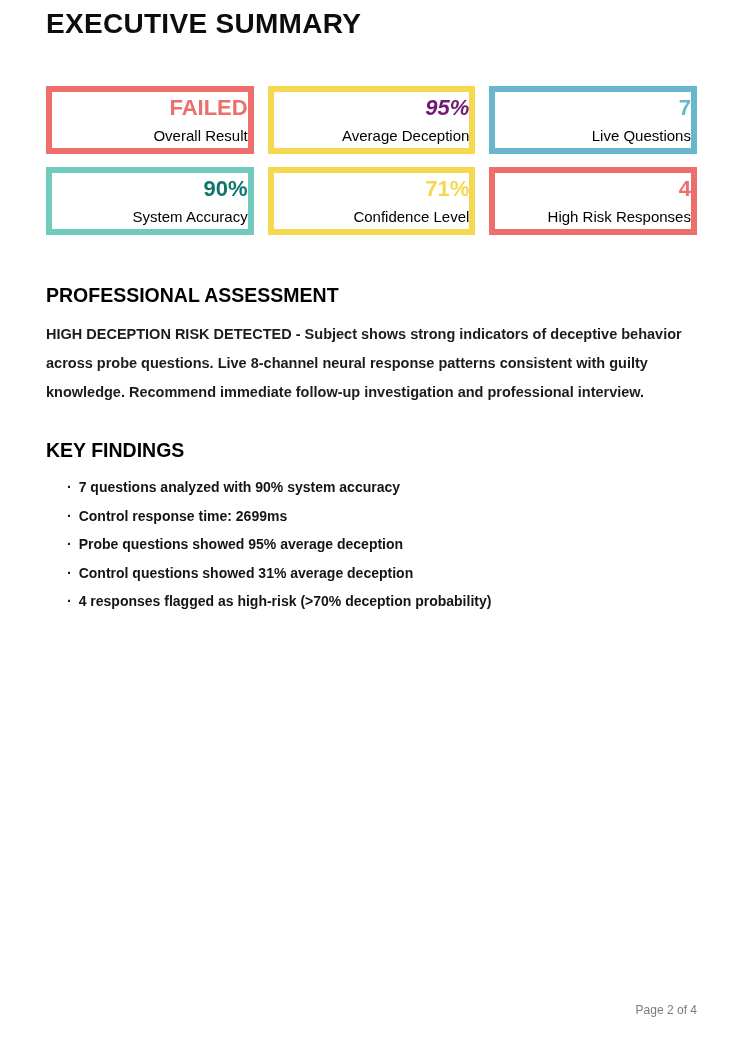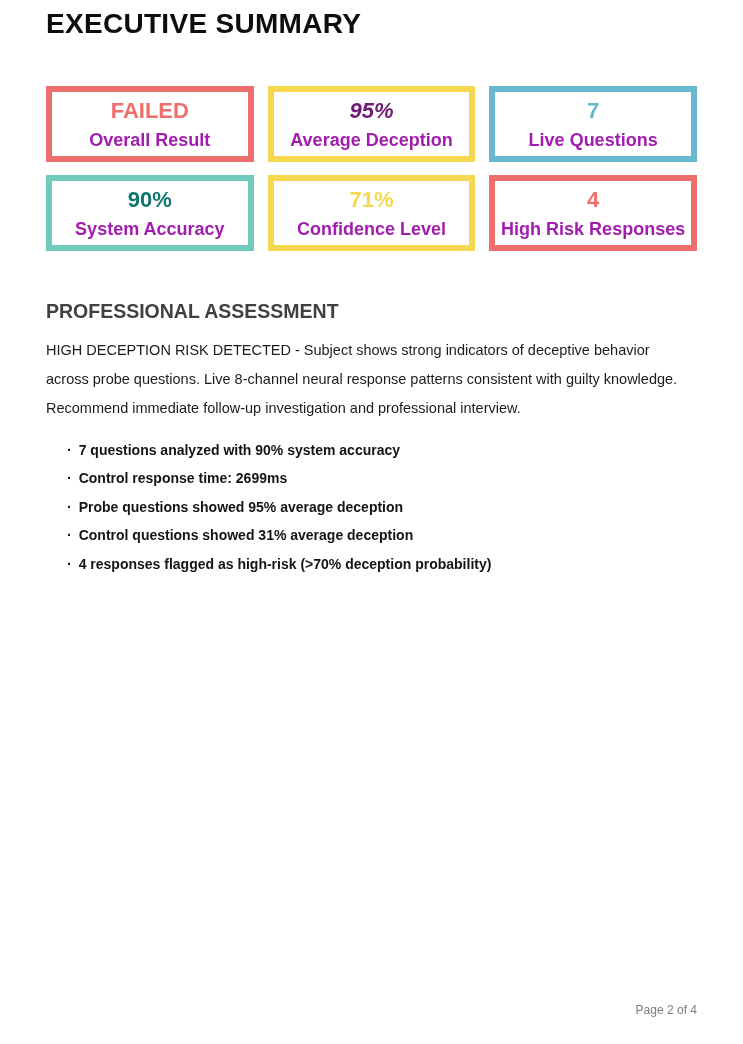--- a/index.html
+++ b/index.html
@@ -24,52 +24,52 @@
   }
 
   .cards {
     margin-top: 48px;
     display: flex;
     flex-wrap: wrap;
     gap: 13px 14px;
   }
   .card {
     width: calc((100% - 28px) / 3);
-    height: 76px;
+    height: 68px;
     background: #ffffff;
     border: 6px solid #cccccc;
     display: flex;
     flex-direction: column;
-    align-items: center;
+    align-items: flex-end;
     justify-content: center;
     gap: 9px;
   }
   .card-value {
     font-size: 22px;
     font-weight: bold;
     line-height: 1;
   }
   .card-label {
-    font-size: 18px;
-    font-weight: bold;
-    color: #a21caf;
+    font-size: 15px;
+    font-weight: normal;
+    color: #000000;
     line-height: 1;
   }
 
   .section-heading {
     font-size: 19.5px;
     font-weight: bold;
-    color: #404040;
+    color: #000000;
     line-height: 1;
   }
   .assessment-heading { margin-top: 51px; }
   .assessment-body {
     margin-top: 14px;
     font-size: 14.5px;
-    font-weight: normal;
+    font-weight: bold;
     line-height: 29px;
     color: #1c1c1c;
     max-width: 650px;
   }
 
   .findings-heading { margin-top: 34px; }
   .findings-list {
     margin-top: 20px;
     list-style: none;
     padding-left: 21px;
@@ -135,20 +135,21 @@
       <div class="card-value" style="color: rgb(238, 110, 107);">4</div>
       <div class="card-label">High Risk Responses</div>
     </div>
 
   </div>
 
   <h2 class="section-heading assessment-heading">PROFESSIONAL ASSESSMENT</h2>
 
   <p class="assessment-body">HIGH DECEPTION RISK DETECTED - Subject shows strong indicators of deceptive behavior across probe questions. Live 8-channel neural response patterns consistent with guilty knowledge. Recommend immediate follow-up investigation and professional interview.</p>
 
+  <h2 class="section-heading findings-heading">KEY FINDINGS</h2>
 
   <ul class="findings-list">
     <li class="finding-item">
       <span class="bullet-glyph">·</span>
       <span>7 questions analyzed with 90% system accuracy</span>
     </li>
     <li class="finding-item">
       <span class="bullet-glyph">·</span>
       <span>Control response time: 2699ms</span>
     </li>

